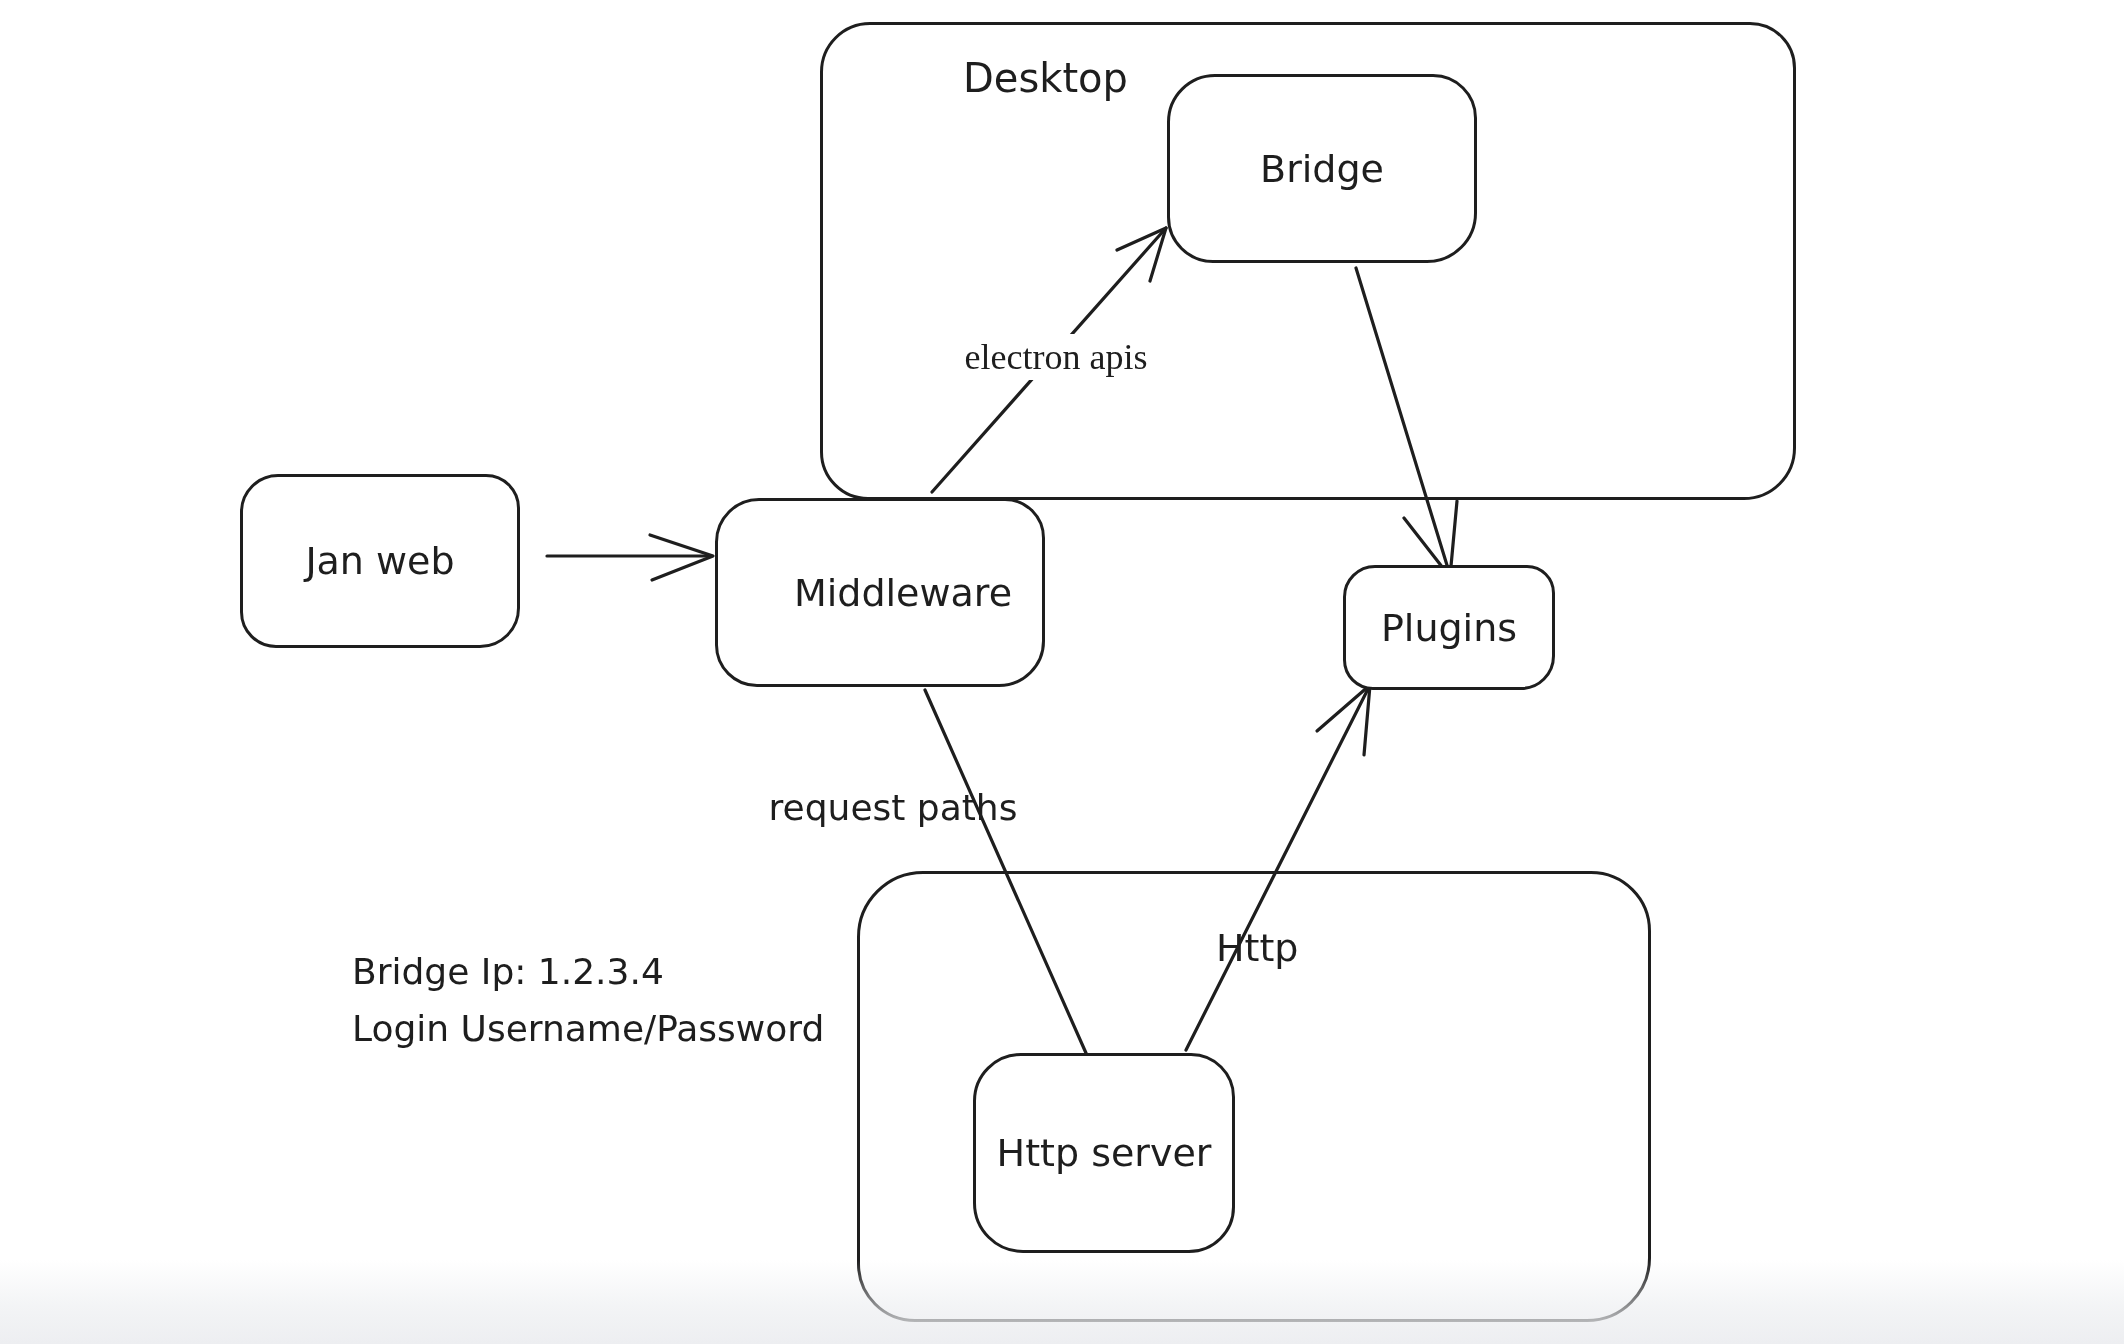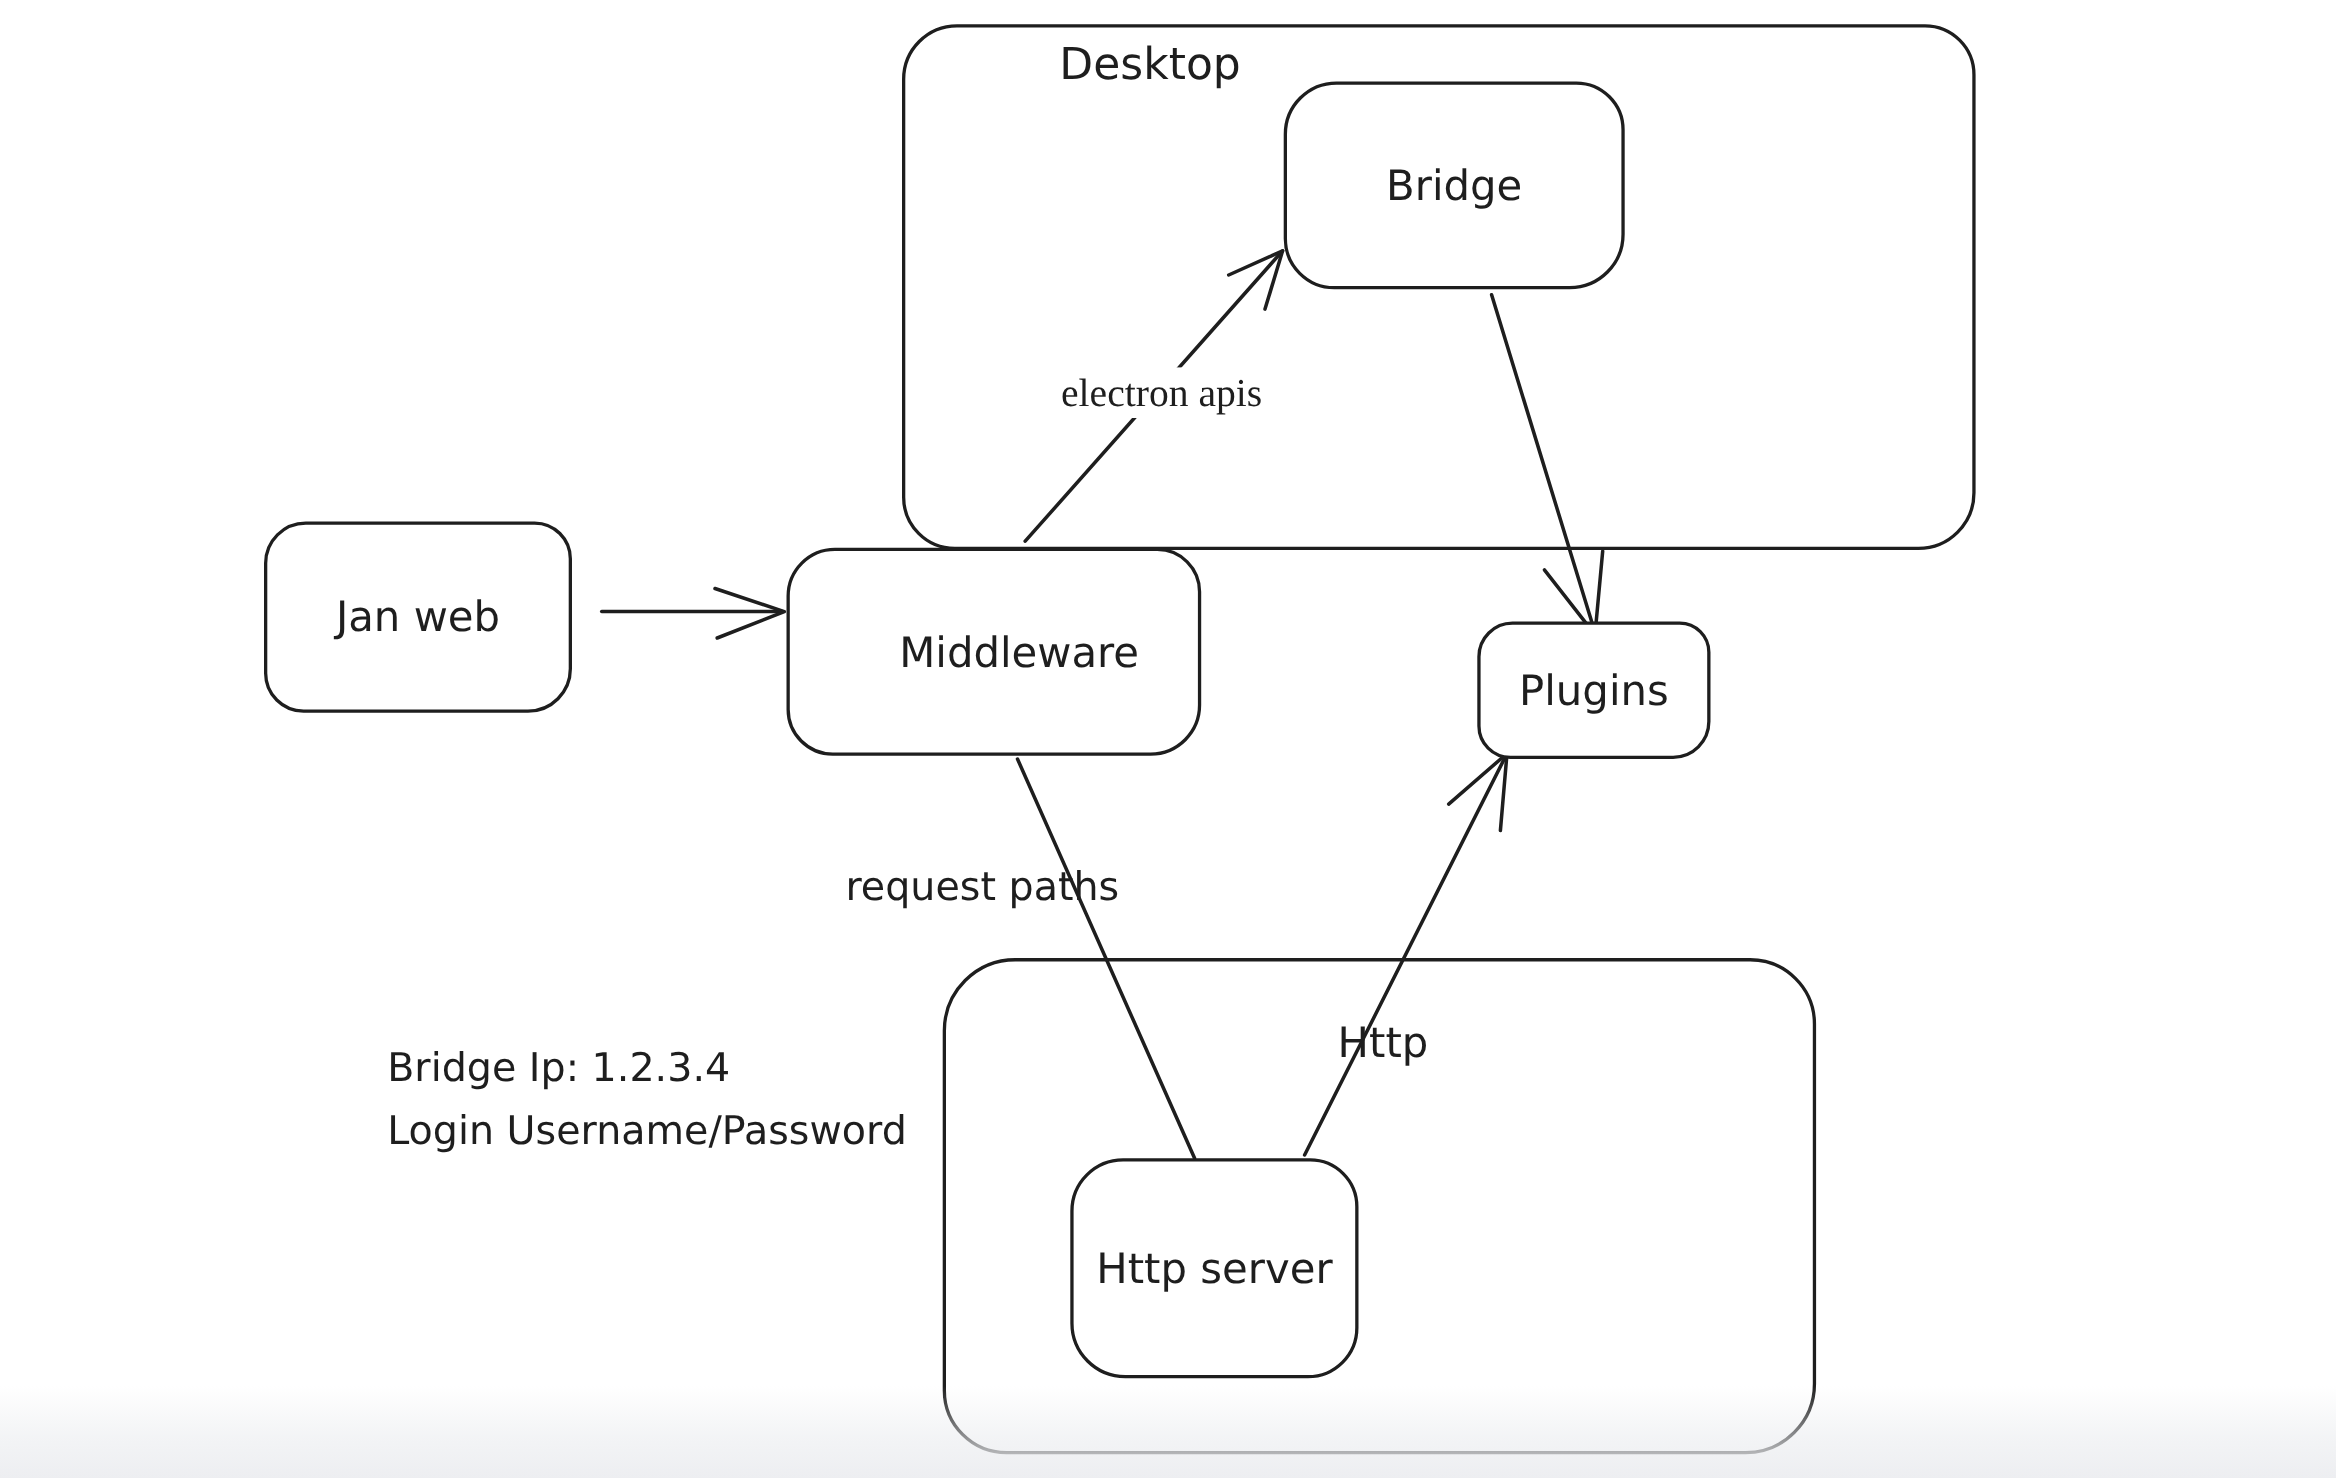--- a/index.html
+++ b/index.html
@@ -87,21 +87,21 @@
   }
 </style>
 </head>
 <body>
 
 <div id="canvas">
 
   <div class="frame" style="left:820px; top:22px; width:976px; height:478px; border-radius:50px 46px 52px 48px;"></div>
   <div class="frame" style="left:857px; top:871px; width:794px; height:451px; border-radius:66px 60px 64px 58px;"></div>
 
-  <div class="frame-label" style="left:963px; top:37px;">Desktop</div>
+  <div class="frame-label" style="left:963px; top:56px;">Desktop</div>
   <div class="frame-label" style="left:1216px; top:928px; font-size:38px;">Http</div>
 
   <svg id="edges" viewBox="0 0 2124 1344">
     <g fill="none" stroke="#1e1e1e" stroke-width="3.2" stroke-linecap="round" stroke-linejoin="round">
 
       <path d="M547 556 L711 556"></path>
       <path d="M650 535 L713 556 L652 580"></path>
 
       <path d="M932 492 L1166 228"></path>
       <path d="M1117 250 L1166 228 L1150 281"></path>
@@ -113,21 +113,21 @@
 
       <path d="M1186 1050 L1370 685"></path>
       <path d="M1317 731 L1370 685 L1364 755"></path>
     </g>
   </svg>
 
   <div class="node" style="left:240px; top:474px; width:280px; height:174px; border-radius:38px 34px 40px 36px;">
     <span class="node-label">Jan web</span>
   </div>
 
-  <div class="node" style="left:715px; top:498px; width:377px; height:189px; border-radius:44px 40px 46px 42px;padding-left:46px;">
+  <div class="node" style="left:715px; top:498px; width:330px; height:189px; border-radius:44px 40px 46px 42px;padding-left:46px;">
     <span class="node-label">Middleware</span>
   </div>
 
   <div class="node" style="left:1167px; top:74px; width:310px; height:189px; border-radius:48px 44px 50px 46px;">
     <span class="node-label">Bridge</span>
   </div>
 
   <div class="node" style="left:1307px; top:565px; width:212px; height:125px; border-radius:32px 28px 34px 30px;margin-left:36px;">
     <span class="node-label">Plugins</span>
   </div>

